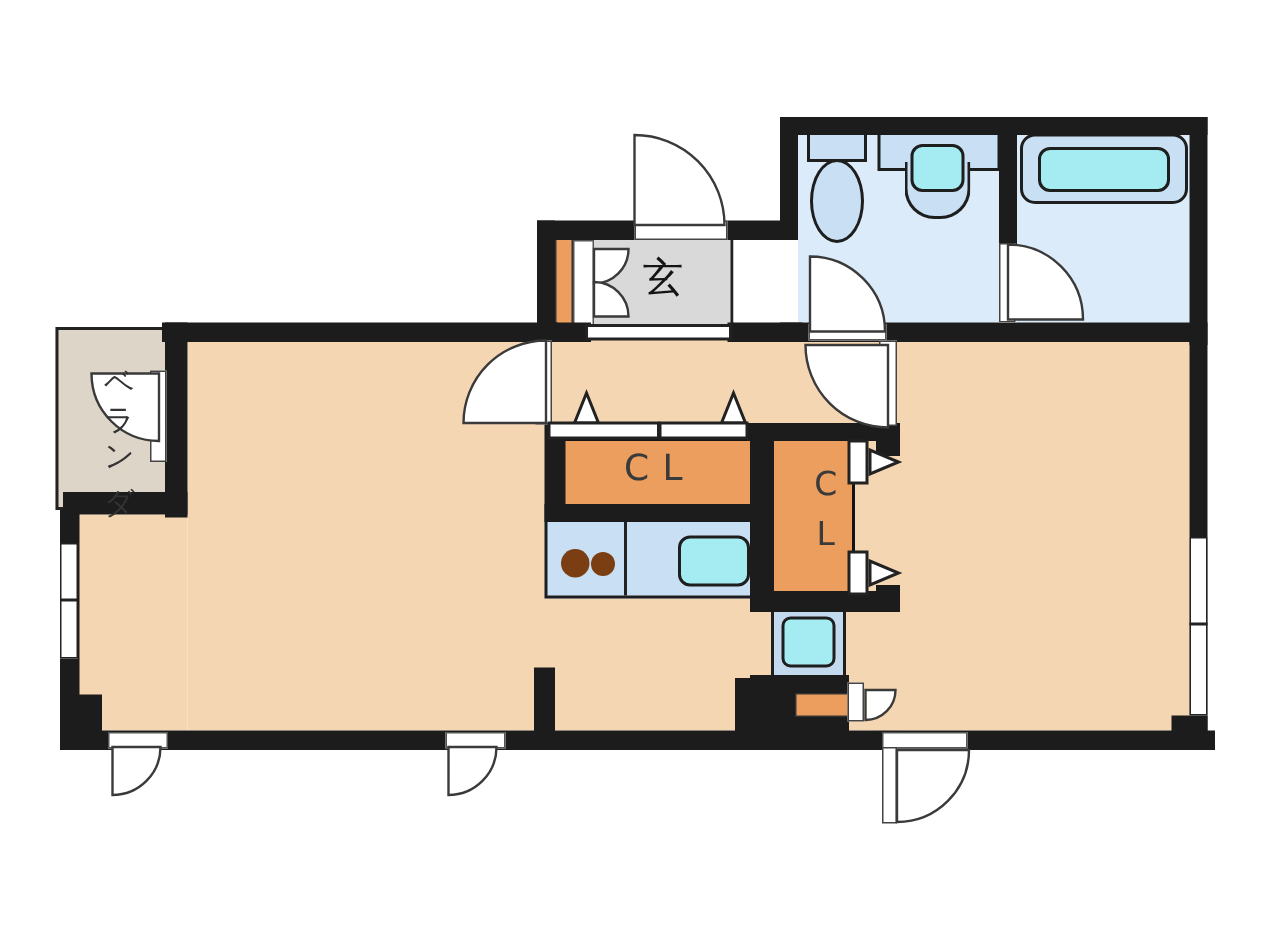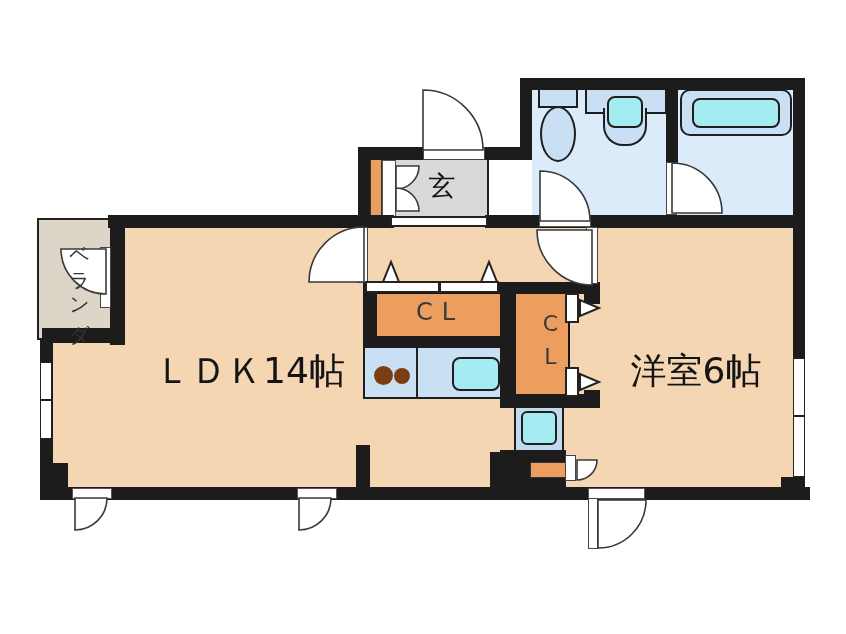--- a/index.html
+++ b/index.html
@@ -133,20 +133,18 @@
       <path d="M 580 300 L 580 316 L 599 308 Z"></path>
       <path d="M 580 374 L 580 390 L 599 382 Z"></path>
       <rect x="366" y="282" width="73" height="10"></rect>
       <rect x="440" y="282" width="58" height="10"></rect>
       <rect x="566" y="294" width="12" height="28"></rect>
       <rect x="566" y="368" width="12" height="28"></rect>
       <rect x="391" y="217" width="96" height="9"></rect>
     </g>
   </svg>
 
-  <div class="label" style="left:128px;top:352px;width:244px;height:46px;font-size:36px;">ＬＤＫ14帖</div>
-  <div class="label" style="left:598px;top:352px;width:196px;height:46px;font-size:36px;">洋室6帖</div>
   <div class="label" style="left:422px;top:172px;width:40px;height:32px;font-size:27px;">玄</div>
   <div class="label" style="left:373px;top:300px;width:134px;height:32px;font-size:24px;letter-spacing:9px;color:#3a3a3a;">CL</div>
   <div class="label vtext" style="left:524px;top:296px;width:38px;height:96px;font-size:22px;letter-spacing:8px;color:#3a3a3a;">CL</div>
   <div class="label vtext" style="left:58px;top:224px;width:32px;height:118px;font-size:20px;letter-spacing:3px;color:#333;">ベランダ</div>
 
 </div>
 
 </body></html>

